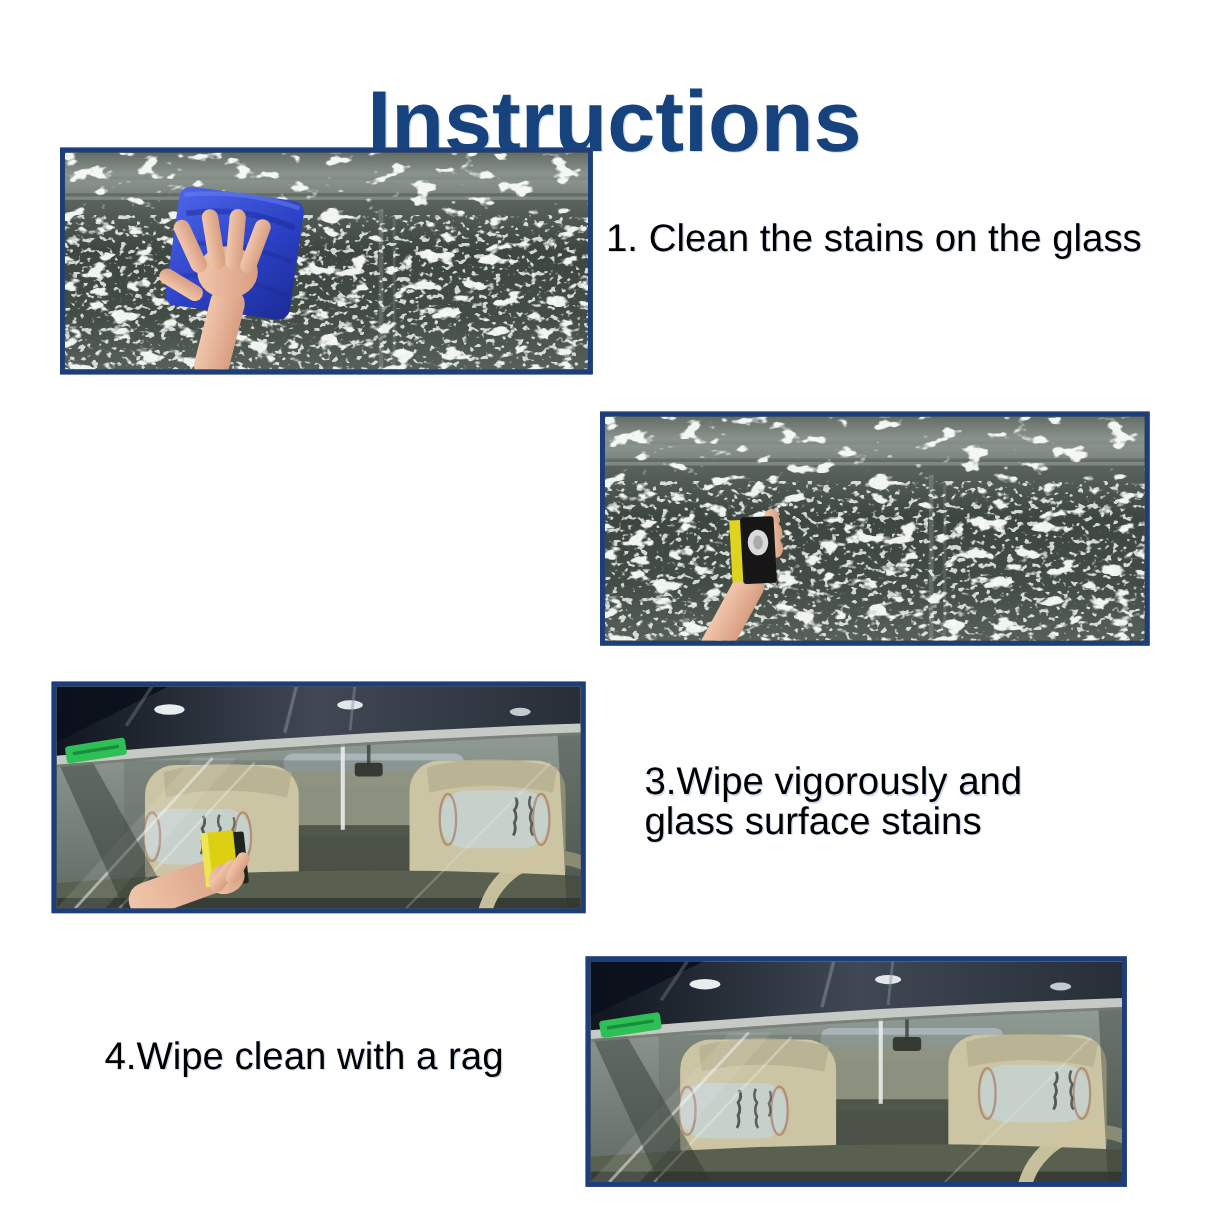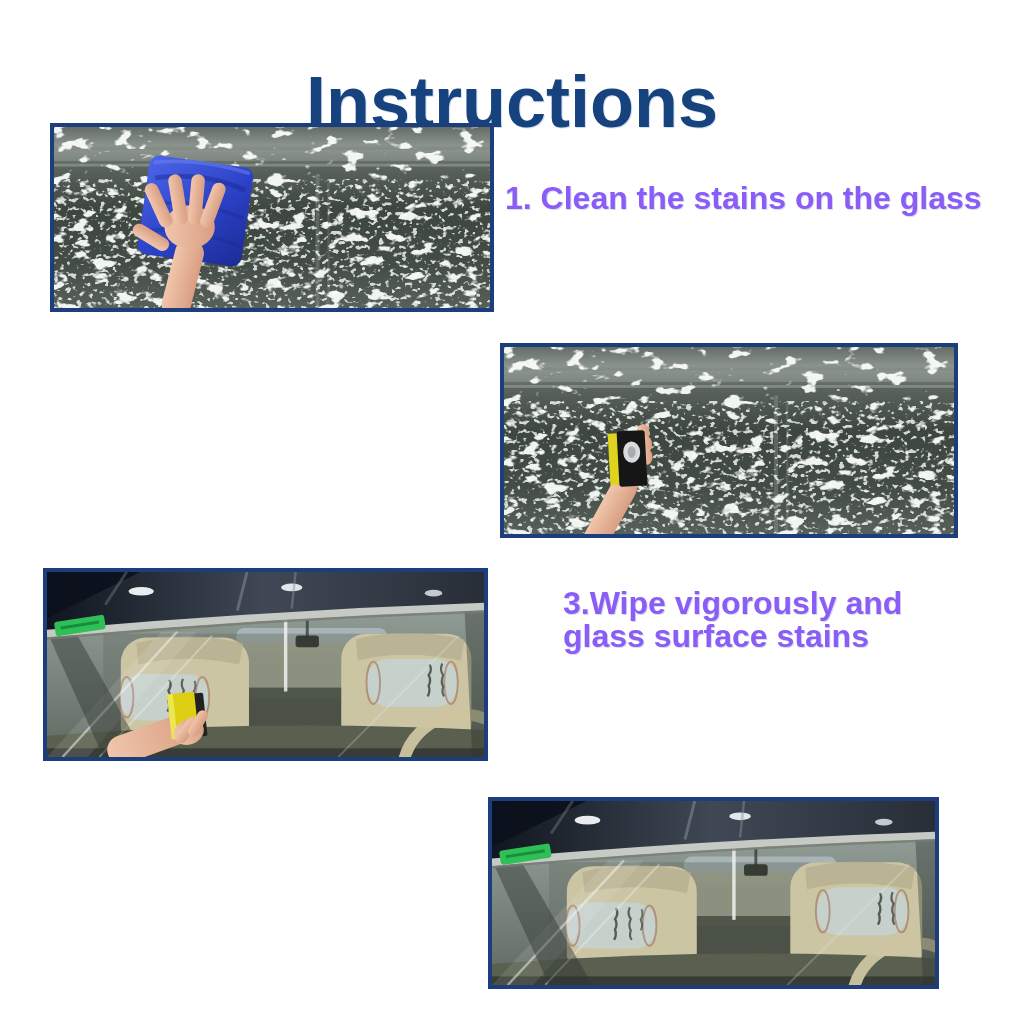--- a/index.html
+++ b/index.html
@@ -1,25 +1,25 @@
 <!DOCTYPE html>
 <html><head>
 <meta charset="utf-8">
 <style>
   html,body{margin:0;padding:0;background:#ffffff;}
   .page{position:relative;width:1024px;height:1024px;background:#ffffff;overflow:hidden;
         font-family:"Liberation Sans",sans-serif;}
   .title{position:absolute;left:0;top:16px;width:100%;text-align:center;
          font-weight:700;font-size:72px;line-height:76px;color:#16427e;
          text-shadow:1px 1px 0 rgba(141,169,219,0.4);}
-  .caption{position:absolute;font-weight:700;font-size:32px;line-height:33px;color:#8b5cf6;
+  .caption{position:absolute;font-weight:400;font-size:32px;line-height:33px;color:#000000;
            white-space:nowrap;text-shadow:1px 1px 0 rgba(141,169,219,0.4);}
   .c1{left:505px;top:182px;}  .c1 .ln2{padding-left:36px;}
   .c2{left:70px;top:392px;}   .c2 .ln2{padding-left:24px;}
-  .c3{left:537px;top:587px;margin-left:26px;}
+  .c3{left:537px;top:635px;}
   .c4{left:87px;top:864px;}
   .photo{position:absolute;margin:0;border:4px solid #1d3e7d;box-sizing:border-box;
          overflow:hidden;background:#49534c;}
   .photo svg{display:block;width:100%;height:100%;}
   .p1{left:50px; top:123px;width:444px;height:189px;}
   .p2{left:500px;top:343px;width:458px;height:195px;}
   .p3{left:43px; top:568px;width:445px;height:193px;}
   .p4{left:488px;top:797px;width:451px;height:192px;}
 </style>
 </head>
@@ -188,19 +188,22 @@
         <rect x="138" y="148" width="12" height="32" rx="6" transform="rotate(38 144 164)" fill="url(#gSkin)"></rect>
         <rect x="150" y="142" width="11" height="30" rx="5.5" transform="rotate(30 155 157)" fill="url(#gSkin)"></rect>
       </g>
     </svg>
   </figure>
   <div class="caption c3">
     <div class="ln1">3.Wipe vigorously and</div>
     <div class="ln3">glass surface stains</div>
   </div>
 
+  <div class="caption c4">
+    <div class="ln1">4.Wipe clean with a rag</div>
+  </div>
   <figure class="photo p4" aria-label="Clean windshield with a clear view of the beige car interior">
     <svg viewBox="0 0 450 192" preserveAspectRatio="none">
       <use href="#sceneCar" width="450" height="192"></use>
     </svg>
   </figure>
 
 </div>
 
 </body></html>

